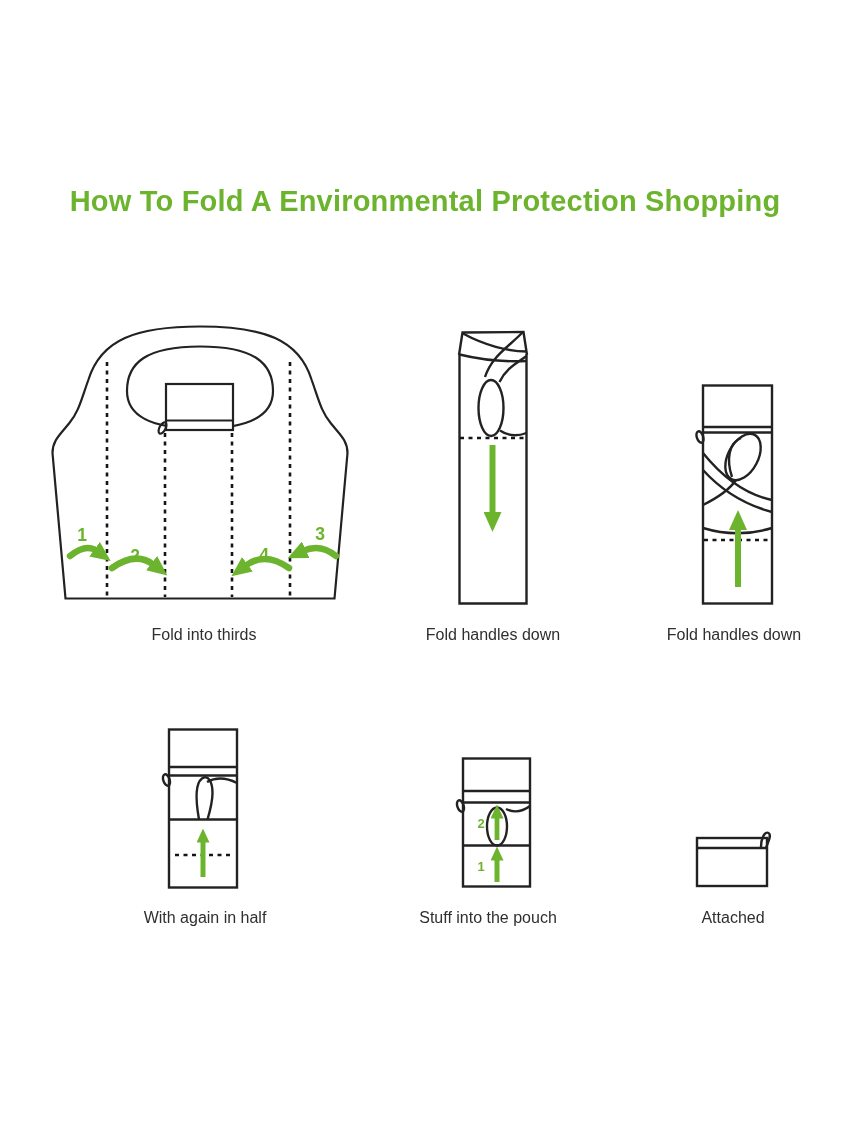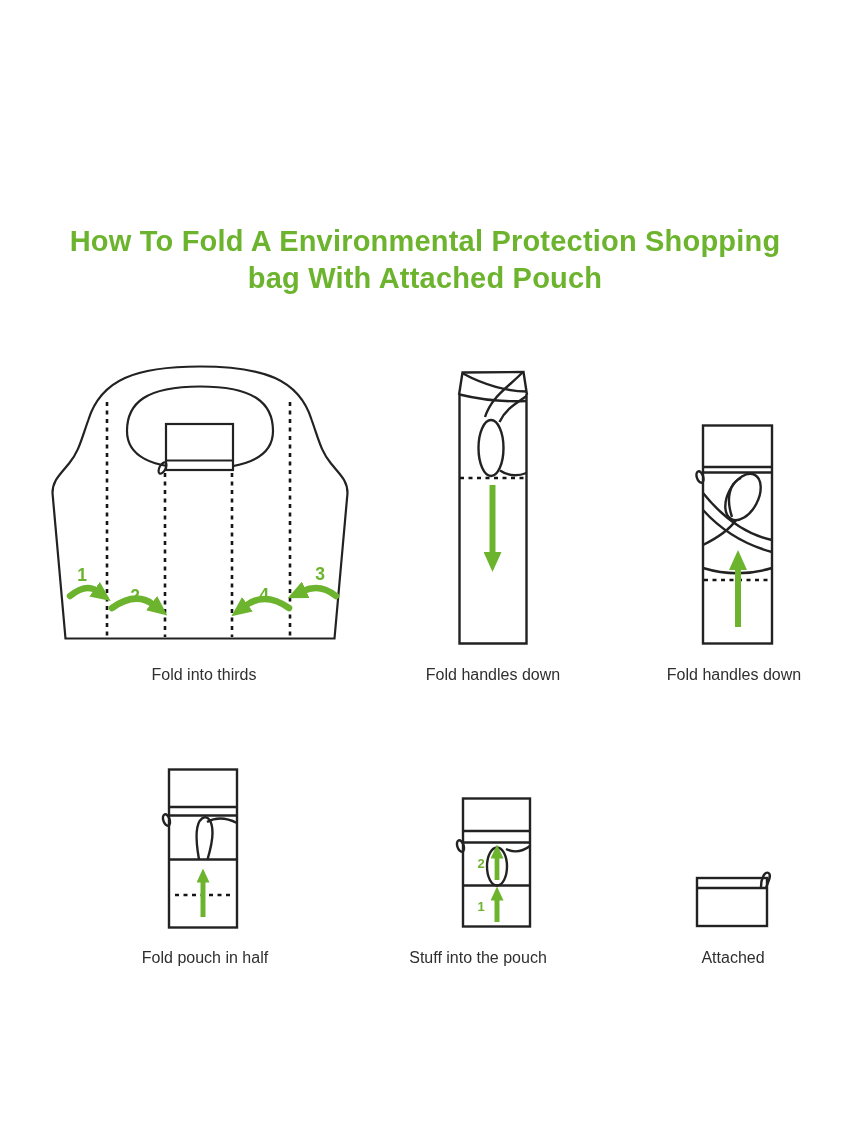--- a/index.html
+++ b/index.html
@@ -3,21 +3,20 @@
 <meta charset="utf-8">
 <style>
   html, body { margin: 0; padding: 0; background: #ffffff; }
   .page {
     position: relative;
     width: 850px;
     height: 939px;
     background: #ffffff;
     overflow: hidden;
     font-family: "Liberation Sans", sans-serif;
-    margin-top: 40px;
   }
   .title {
     position: absolute;
     left: 0; top: 183px;
     width: 100%;
     margin: 0;
     text-align: center;
     font-size: 29px;
     line-height: 37px;
     font-weight: bold;
@@ -43,21 +42,21 @@
     <defs>
       <marker id="ahB" markerUnits="userSpaceOnUse" markerWidth="20" markerHeight="18" refX="3" refY="9" orient="auto">
         <path d="M0,0 L20,9 L0,18 Z" fill="#6db42e"></path>
       </marker>
       <marker id="ahS" markerUnits="userSpaceOnUse" markerWidth="14" markerHeight="13" refX="2.5" refY="6.5" orient="auto">
         <path d="M0,0 L14,6.5 L0,13 Z" fill="#6db42e"></path>
       </marker>
     </defs>
   </svg>
 
-  <h1 class="title"><span>How To Fold A Environmental Protection Shopping</span><br><span>bag With Attached Pouch</span></h1>
+  <h1 class="title"><span>How To Fold A Environmental Protection Shopping</span><br></h1>
 
   <svg class="fig" style="left:50px; top:322px" width="300" height="284" viewBox="0 0 300 284">
     <g fill="none" stroke="#222" stroke-width="2.2">
       <path d="M15.5,276.5 L2.5,131 C2.5,119 9,113.5 19,101.5 C29,89.5 31.5,77 38.5,57.5 C51,17.5 86,4.5 150,4.5 C214,4.5 249,17.5 261.5,57.5 C268.5,77 271,89.5 281,101.5 C291,113.5 297.5,119 297.5,131 L284.5,276.5 Z"></path>
       <path d="M77,69 C77,41 96,24.5 150,24.5 C204,24.5 223,41 223,69 C223,92 203,106.5 150,106.5 C97,106.5 77,92 77,69 Z"></path>
     </g>
     <g stroke="#151515" stroke-width="2.6" stroke-dasharray="4 4.5">
       <line x1="57" y1="40" x2="57" y2="275"></line>
       <line x1="240" y1="40" x2="240" y2="275"></line>
     </g>
@@ -151,17 +150,17 @@
     <g fill="none" stroke="#222" stroke-width="2.4">
       <rect x="2" y="14" width="70" height="48"></rect>
       <line x1="2" y1="24" x2="72" y2="24"></line>
       <path d="M66,23 C66,14 70,7 73.5,9 C77,11 73,18 71,24"></path>
     </g>
   </svg>
 
   <div class="caption" style="left:204px; top:626px">Fold into thirds</div>
   <div class="caption" style="left:493px; top:626px">Fold handles down</div>
   <div class="caption" style="left:734px; top:626px">Fold handles down</div>
-  <div class="caption" style="left:205px; top:909px">Fold pouch in half</div>
-  <div class="caption" style="left:478px; top:909px">Stuff into the pouch</div>
+  <div class="caption" style="left:205px; top:909px">With again in half</div>
+  <div class="caption" style="left:488px; top:909px">Stuff into the pouch</div>
   <div class="caption" style="left:733px; top:909px">Attached</div>
 
 </div>
 
 </body></html>

